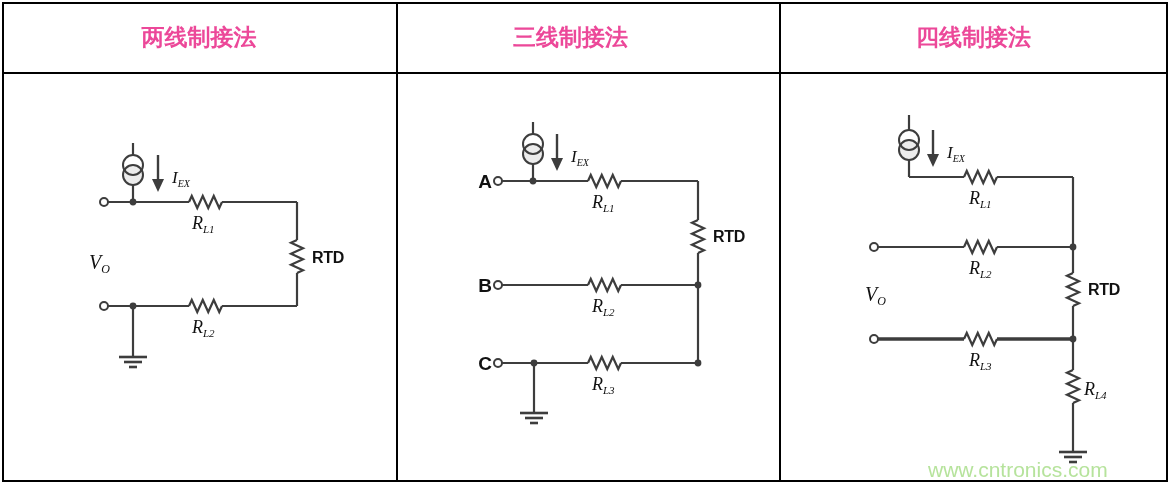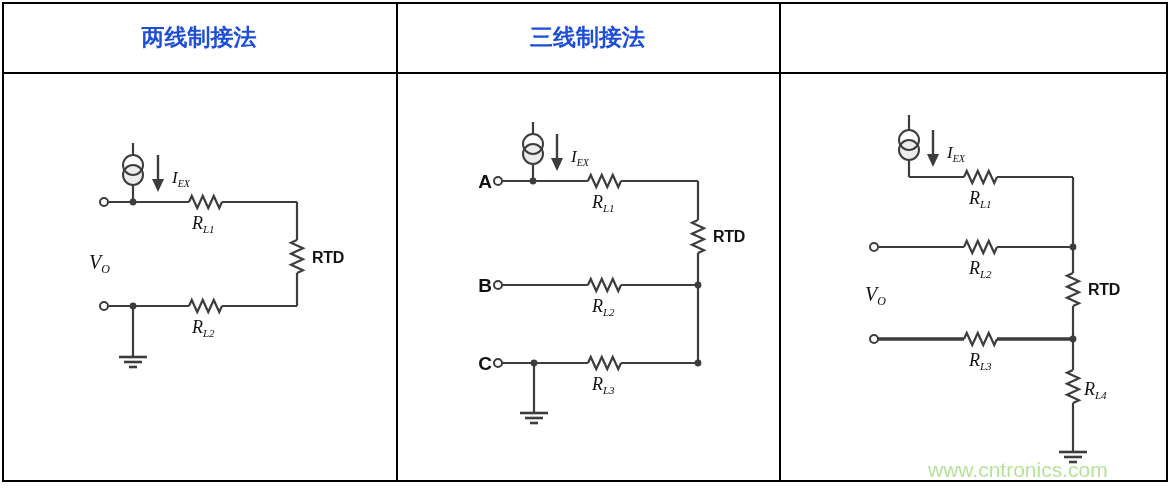--- a/index.html
+++ b/index.html
@@ -7,21 +7,21 @@
     --source-fill:#ececec; --watermark:#b6e39c;
   }
   html,body{margin:0;padding:0;background:#ffffff;}
   #stage{position:relative;width:1175px;height:488px;background:#ffffff;
          font-family:"Liberation Sans",sans-serif;overflow:hidden;}
   .outer-border{position:absolute;left:2px;top:2px;width:1162px;height:476px;
                 border:2px solid var(--border);}
   .vdiv{position:absolute;top:2px;width:2px;height:480px;background:var(--border);}
   .hdiv{position:absolute;left:2px;top:72px;width:1166px;height:2px;background:var(--border);}
   .hcell{position:absolute;top:2px;height:70px;display:flex;align-items:center;
-         justify-content:center;font-size:23px;font-weight:bold;color:#1d4ed8;text-align:right;}
+         justify-content:center;font-size:23px;font-weight:bold;color:#ec4899;text-align:right;}
   .circuit-svg{position:absolute;}
   .wire{stroke:var(--wire);stroke-width:2.2;fill:none;stroke-linecap:butt;}
   .wire-bold{stroke:var(--wire);stroke-width:3.4;fill:none;}
   .res{stroke:var(--wire);stroke-width:2.2;fill:none;stroke-linejoin:miter;}
   .term{stroke:var(--wire);stroke-width:2;fill:#ffffff;}
   .dot{fill:var(--wire);stroke:none;}
   .src-bot{stroke:var(--wire);stroke-width:2;fill:var(--source-fill);}
   .src-top{stroke:var(--wire);stroke-width:2;fill:none;}
   .arrowline{stroke:var(--wire);stroke-width:2.4;}
   .arrowhead{fill:var(--wire);stroke:none;}
@@ -42,21 +42,22 @@
 <body>
 
 <div id="stage">
 
   <div class="outer-border"></div>
   <div class="hdiv"></div>
   <div class="vdiv" style="left:396px;"></div>
   <div class="vdiv" style="left:779px;"></div>
 
   <div class="hcell" style="left:2px;width:394px;">两线制接法</div>
-  <div class="hcell" style="left:396px;width:383px;">三线制接法</div>
+  <div class="hcell" style="left:379px;width:383px;">三线制接法</div>
+  <div class="hcell" style="left:779px;width:389px;">四线制接法</div>
 
   <svg class="circuit-svg" style="left:4px;top:73px;" width="390" height="400" viewBox="0 0 390 400">
     <g>
       <line class="wire" x1="129" y1="70" x2="129" y2="82"></line>
       <circle class="src-bot" cx="129" cy="102" r="10"></circle>
       <circle class="src-top" cx="129" cy="92" r="10"></circle>
       <line class="wire" x1="129" y1="112" x2="129" y2="129"></line>
     </g>
     <g>
       <line class="arrowline" x1="154" y1="82" x2="154" y2="106"></line>

